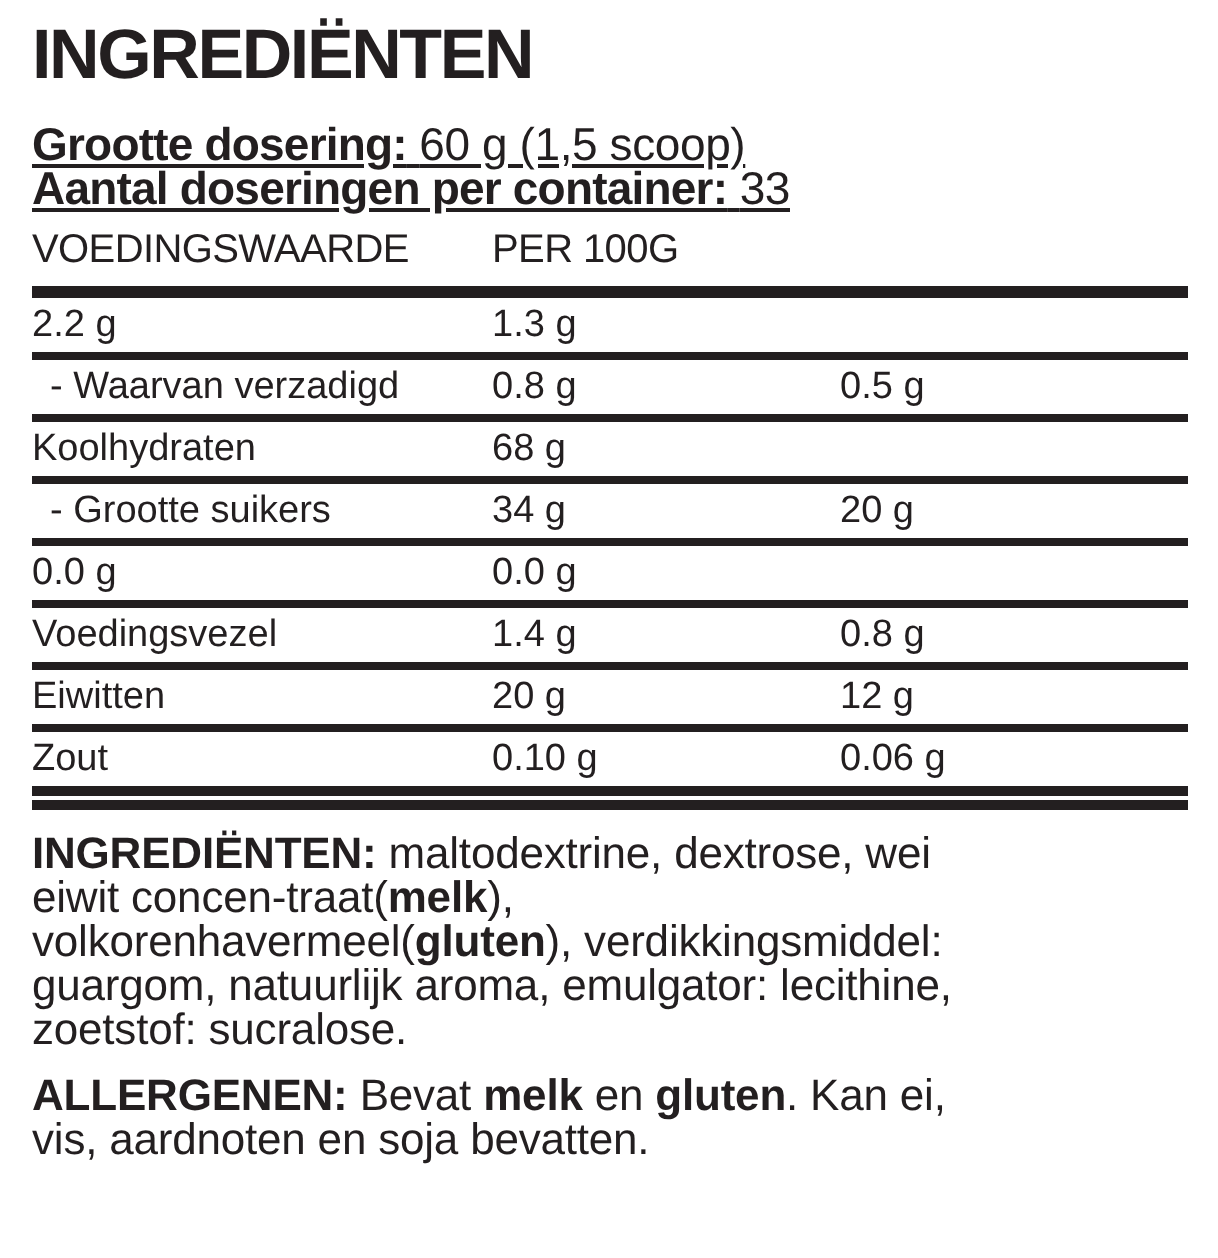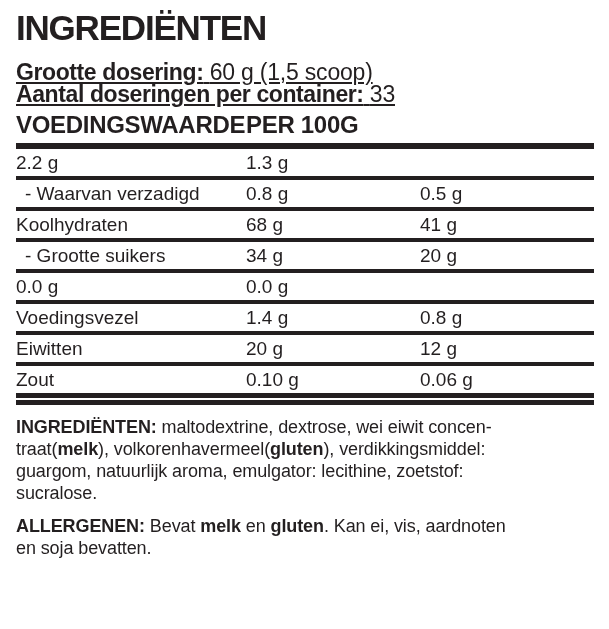--- a/index.html
+++ b/index.html
@@ -30,22 +30,22 @@
   }
   .serving-line strong { font-weight: 700; letter-spacing: -0.4px; }
 
   .nutri-table { margin-top: 9px; width: 578px; }
   .t-head, .t-row {
     display: grid;
     grid-template-columns: 230px 174px 174px;
     align-items: baseline;
   }
   .t-head {
-    font-weight: 700;
-    font-size: 24px;
+    font-weight: 400;
+    font-size: 20px;
     line-height: 22px;
     letter-spacing: -0.3px;
     padding: 0 0 7px 0;
     border-bottom: 6px solid var(--ink);
   }
   .t-row {
     font-size: 19px;
     line-height: 19px;
     padding: 4px 0 4px 0;
     border-bottom: 4px solid var(--ink);
@@ -56,21 +56,21 @@
   .t-row.sub .cell-label { padding-left: 9px; }
   .double-rule {
     height: 12px;
     border-top: 5px solid var(--ink);
     border-bottom: 5px solid var(--ink);
   }
 
   .para {
     margin: 11px 0 0 0;
     max-width: 574px;
-    font-size: 18px;
+    font-size: 22px;
     line-height: 22px;
     letter-spacing: -0.1px;
   }
   .para strong { font-weight: 700; }
   .para.allergens { }
 </style>
 </head>
 <body>
 
 <div class="label">
@@ -99,21 +99,20 @@
       <div class="cell-val">1.3 g</div>
     </div>
     <div class="t-row sub">
       <div class="cell-label">- Waarvan verzadigd</div>
       <div class="cell-val">0.8 g</div>
       <div class="cell-val">0.5 g</div>
     </div>
     <div class="t-row">
       <div class="cell-label">Koolhydraten</div>
       <div class="cell-val">68 g</div>
-      <div class="cell-val">41 g</div>
     </div>
     <div class="t-row sub">
       <div class="cell-label">- Grootte suikers</div>
       <div class="cell-val">34 g</div>
       <div class="cell-val">20 g</div>
     </div>
     <div class="t-row">
       <div class="cell-val">0.0 g</div>
       <div class="cell-val">0.0 g</div>
     </div>

